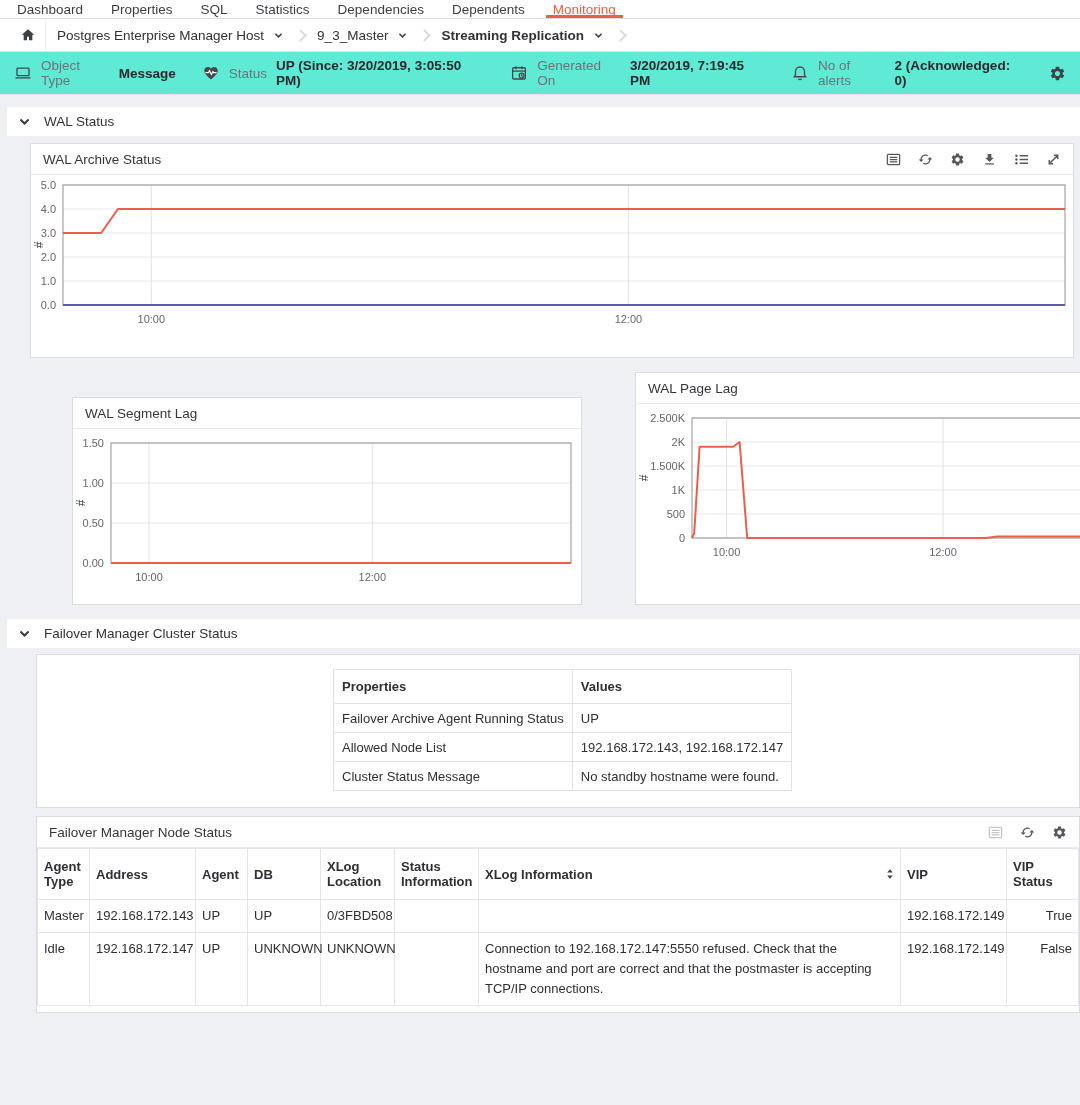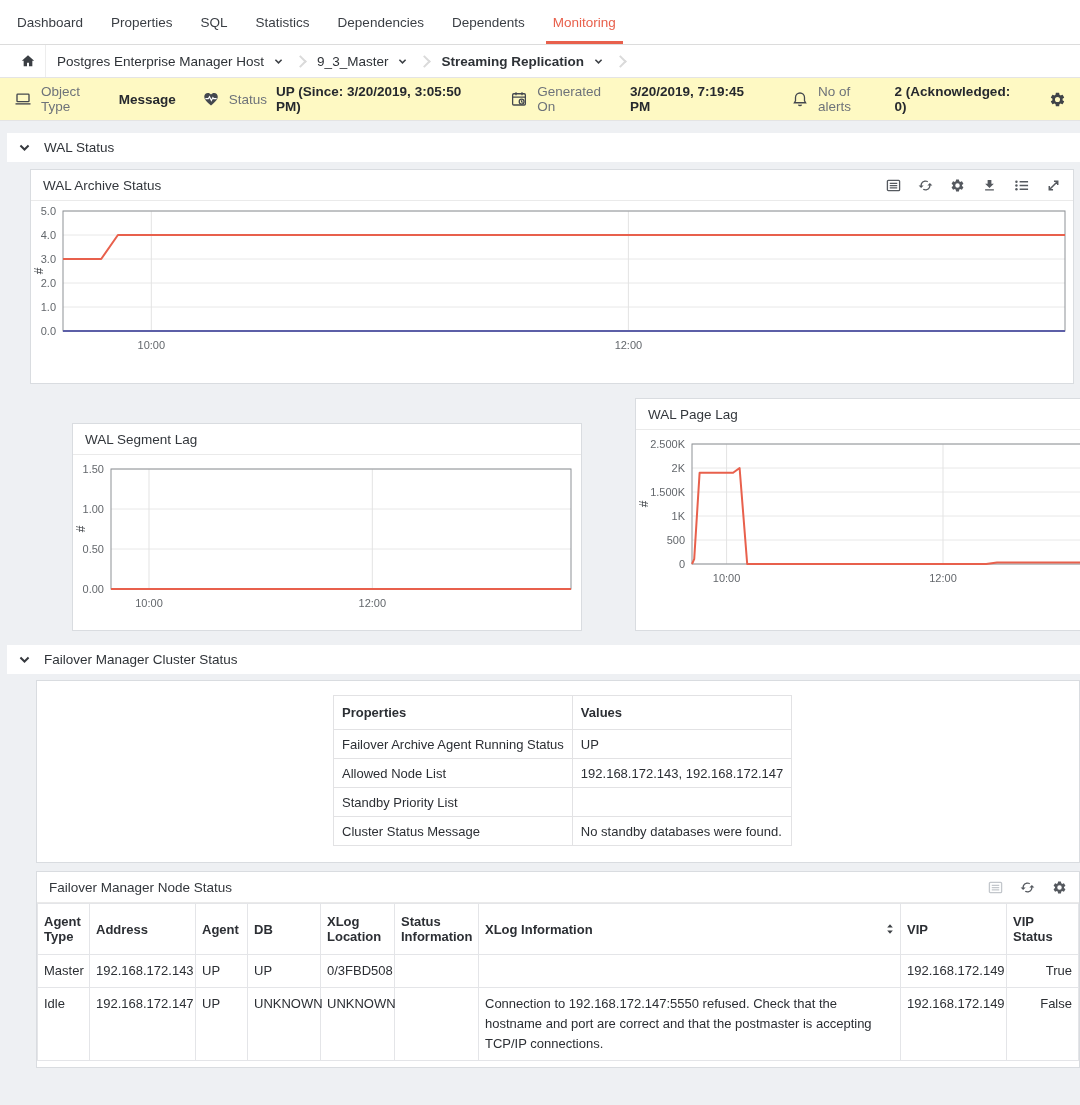--- a/index.html
+++ b/index.html
@@ -6,39 +6,39 @@
   html, body { overflow: hidden; }
   body {
     width: 1080px; height: 1105px;
     font-family: "Liberation Sans", sans-serif;
     font-size: 13.5px; color: #34383d;
     background: #eef0f3;
   }
   svg { display: block; }
 
   
-  .topnav { background:#fff; height:45px; display:flex; align-items:stretch;
+  .topnav { background:#fff; height:19px; display:flex; align-items:stretch;
             padding-left:10px; border-bottom:1px solid #dcdcdc; }
   .tab { display:flex; align-items:center; padding:3px 7px 0 7px; margin-right:14px;
          color:#3a3e44; cursor:pointer; border-bottom:3px solid transparent; }
   .tab.active { color:#e8604c; border-bottom-color:#e8604c; }
 
   
   .breadcrumbbar { background:#fff; height:33px; display:flex; align-items:center;
                    padding:0 10px; border-bottom:1px solid #e4e4e4; }
   .home-btn { width:36px; height:100%; display:flex; align-items:center; justify-content:center;
               border-right:1px solid #ededed; color:#3b3f44; cursor:pointer; }
   .crumb { display:flex; align-items:center; gap:9px; padding:0 11px; cursor:pointer; color:#2e3237; }
   .crumb.current .crumb-label { font-weight:bold; }
   .crumb-sep { width:9px; height:9px; border-top:2px solid #dadada; border-right:2px solid #dadada;
                transform:rotate(45deg); margin:0 1px; flex:none; }
   .caret { color:#3b3f44; }
 
   
-  .infobar { background:#fef9c3; height:43px; display:flex; align-items:center;
+  .infobar { background:#5eead4; height:43px; display:flex; align-items:center;
              padding:0 14px; gap:26px; border-bottom:1px solid #e4e4e4; }
   .info-item { display:flex; align-items:center; gap:9px; }
   .info-item .ic { color:#44484e; }
   .info-label { color:#6e737a; }
   .info-value { color:#26292e; font-weight:600; }
   .gear-right { margin-left:auto; color:#3f4347; cursor:pointer; }
 
   
   .section-header { background:#fff; margin:12px 0 0 7px; width:1073px; height:29px;
                     display:flex; align-items:center; gap:13px; padding-left:11px; }
@@ -331,26 +331,22 @@
     </tr>
     <tr>
       <td>Failover Archive Agent Running Status</td>
       <td>UP</td>
     </tr>
     <tr>
       <td>Allowed Node List</td>
       <td>192.168.172.143, 192.168.172.147</td>
     </tr>
     <tr>
-      <td>Standby Priority List</td>
-      <td></td>
-    </tr>
-    <tr>
       <td>Cluster Status Message</td>
-      <td>No standby databases were found.</td>
+      <td>No standby hostname were found.</td>
     </tr>
   </tbody>
     </table>
 </div>
 
 <div class="panel" style="margin-top:8px; width:1044px; padding-bottom:6px;">
   <div class="panel-header">
     <span class="panel-title">Failover Manager Node Status</span>
     <div class="panel-icons">
       <span class="picon muted">

